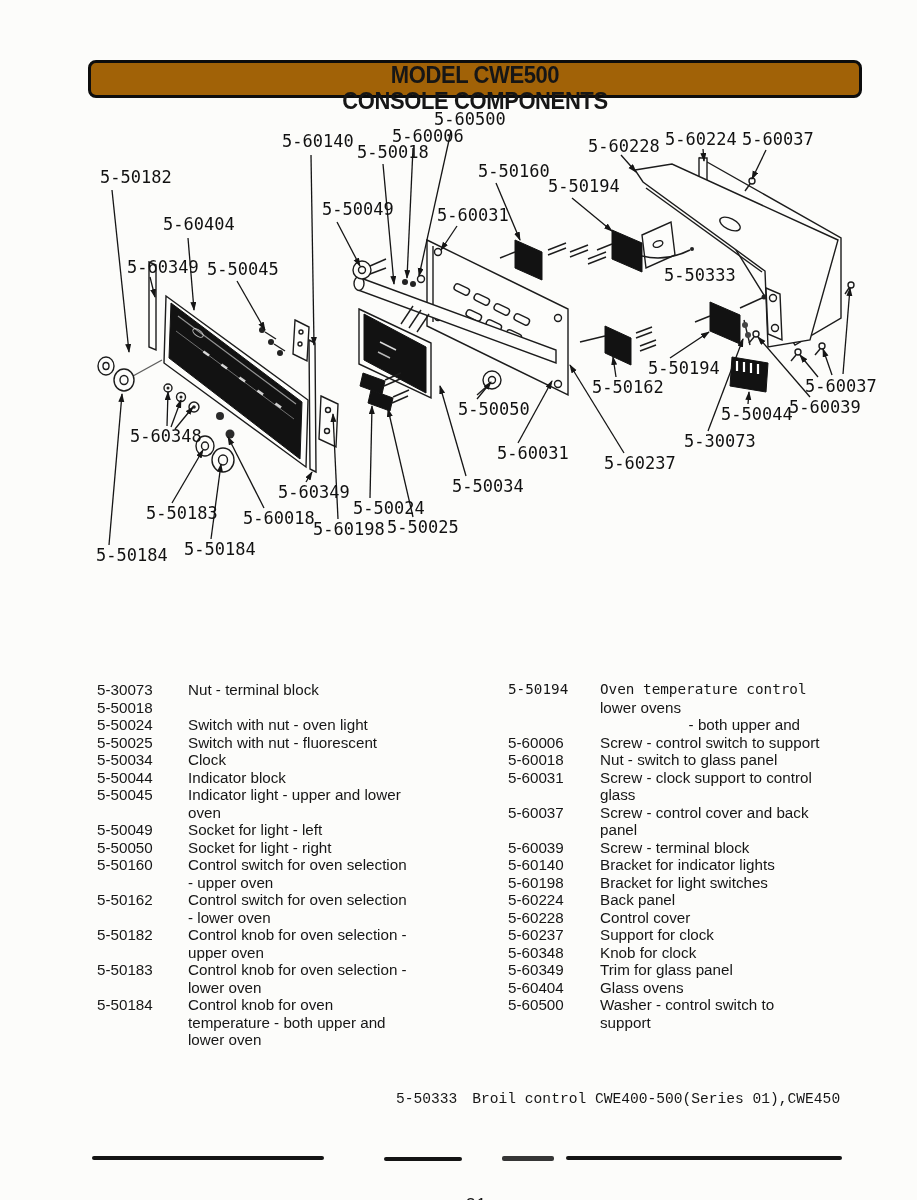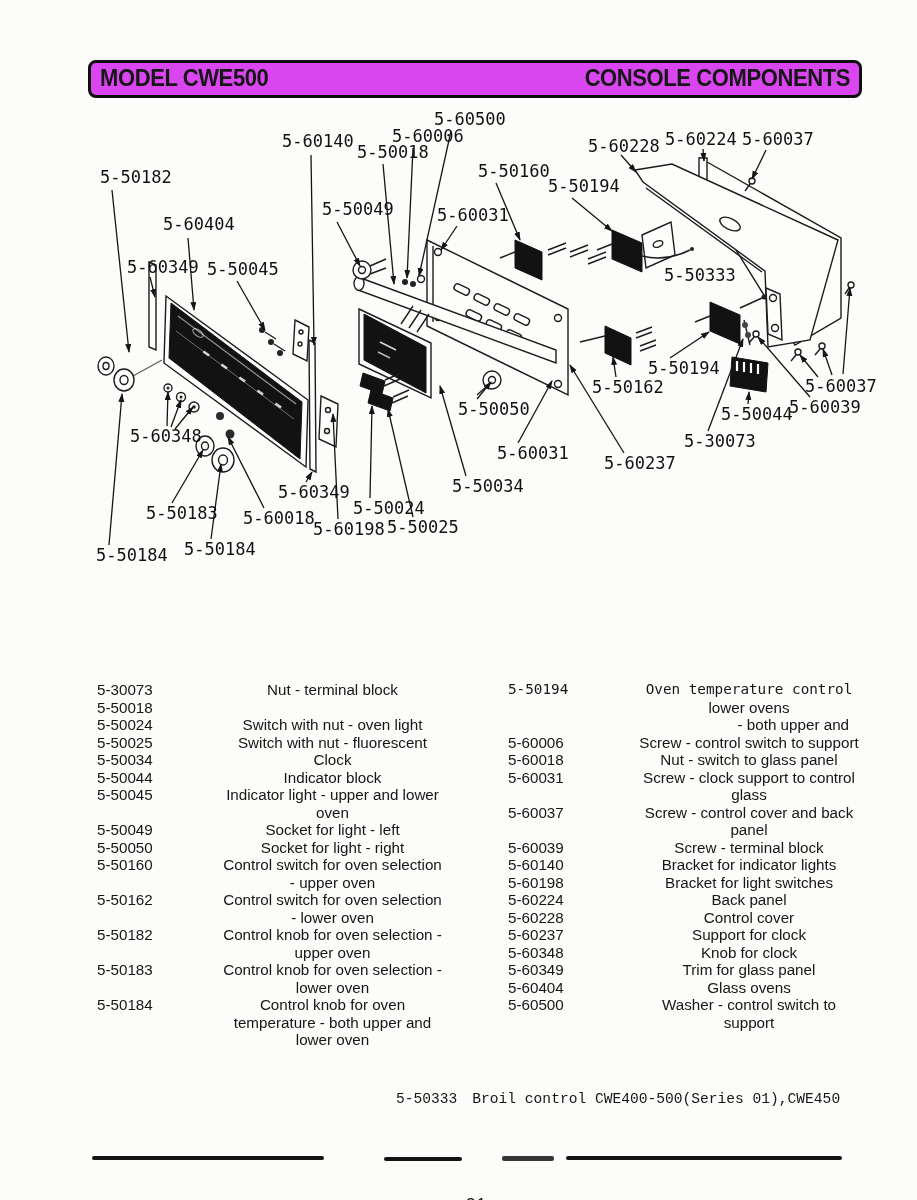--- a/index.html
+++ b/index.html
@@ -4,23 +4,23 @@
 <style>
   html,body{margin:0;padding:0;background:#d8d8d4;}
   .page{
     position:relative;width:917px;height:1200px;margin:0 auto;
     background:#fcfcfa;color:#161616;overflow:hidden;
     font-family:"Liberation Sans",sans-serif;
   }
   
   .header-box{
     position:absolute;left:88px;top:60px;width:774px;height:38px;
-    border:3.5px solid #0d0d0d;border-radius:8px;background:#d946ef;
+    border:3.5px solid #0d0d0d;border-radius:8px;background:#a16207;
     display:flex;align-items:center;justify-content:space-between;
-    padding:0 9px;box-sizing:border-box;
+    padding:0 9px;box-sizing:border-box;flex-direction:column;
   }
   .header-box .t{
     font-weight:bold;font-size:22px;letter-spacing:-0.4px;
     transform:scaleY(1.06);white-space:nowrap;
   }
   
   .diagram{position:absolute;left:0;top:100px;width:917px;height:570px;}
   .diagram svg{position:absolute;left:0;top:-100px;width:917px;height:670px;}
   .callout{
     position:absolute;font-family:"DejaVu Sans Mono",monospace;
@@ -34,21 +34,21 @@
   .leader{stroke:#151515;stroke-width:1.3;}
   
   .parts-list{position:absolute;top:681px;left:0;width:917px;font-size:15.2px;line-height:17.5px;}
   .col{position:absolute;top:0;}
   #parts-col-left{left:97px;width:380px;}
   #parts-col-right{left:508px;width:390px;}
   .part-row{display:flex;align-items:flex-start;}
   .pnum{flex:0 0 91px;}
   #parts-col-right .pnum{flex-basis:92px;}
   .pdesc{flex:1;}
-  .pdesc div{white-space:pre;text-align:center;}
+  .pdesc div{white-space:pre;}
   .mono{font-family:"DejaVu Sans Mono",monospace;font-size:14.3px;}
   
   .footnote{
     position:absolute;left:396px;top:1091px;
     font-family:Liberation Mono, monospace;font-size:14.6px;white-space:nowrap;
   }
   .footnote .fn-num{margin-right:15px;}
   
   .rule{position:absolute;height:4px;background:#141414;border-radius:2px;}
   .rule1{left:92px;top:1156px;width:232px;}

